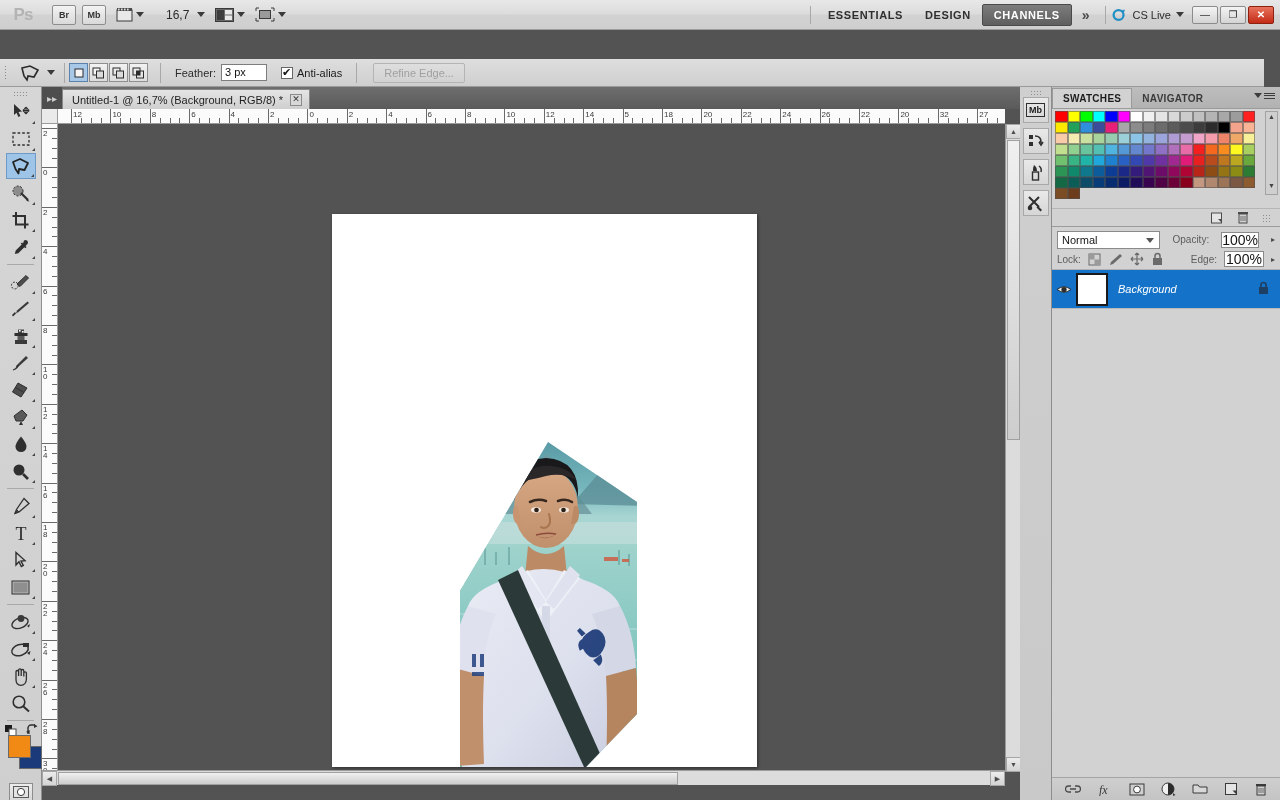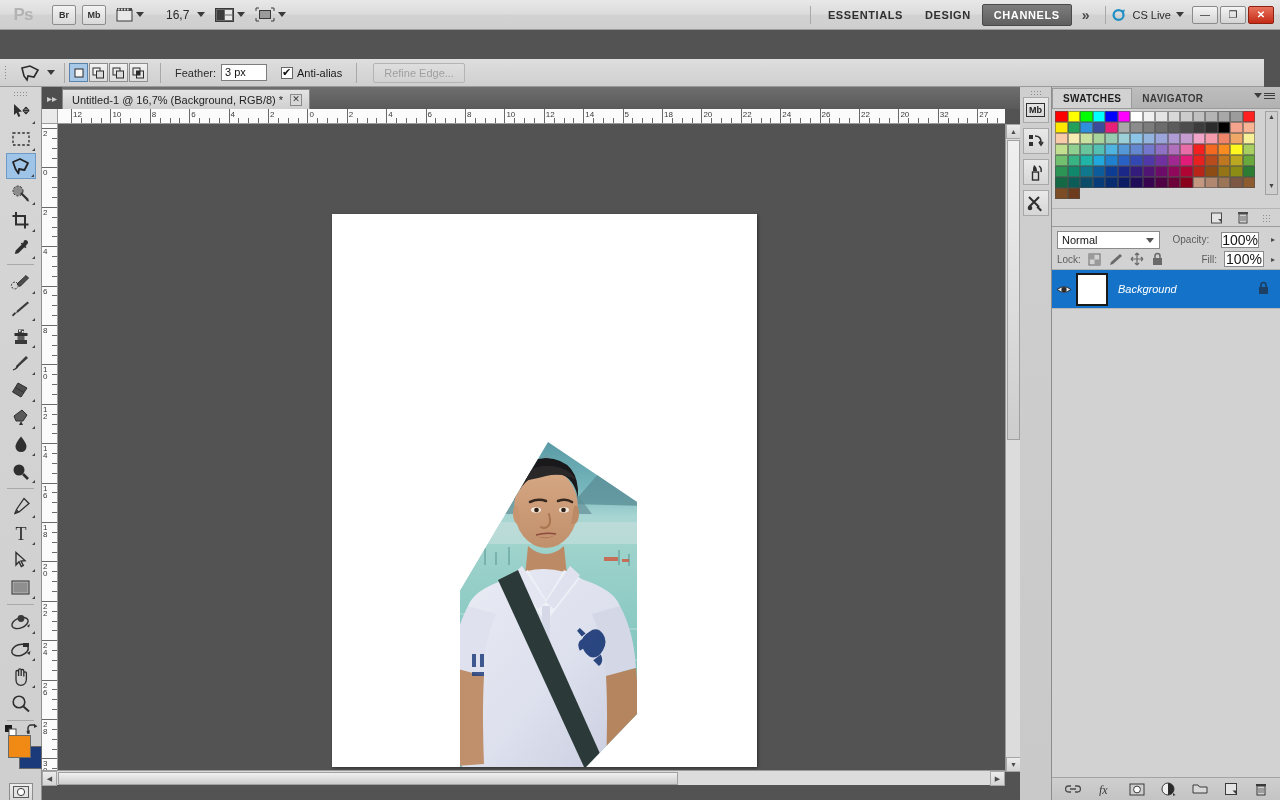--- a/index.html
+++ b/index.html
@@ -1118,21 +1118,21 @@
         <svg width="15" height="13" viewBox="0 0 15 13">
             <path d="M12 1 L14 3 L5 11 L2 12 L3 9z" fill="#6a6a6a"></path>
           </svg>
         <svg width="14" height="14" viewBox="0 0 14 14">
             <path d="M7 1v12M1 7h12M7 1l-2 2M7 1l2 2M7 13l-2-2M7 13l2-2M1 7l2-2M1 7l2 2M13 7l-2-2M13 7l-2 2" stroke="#6a6a6a" stroke-width="1.2" fill="none"></path>
           </svg>
         <svg width="13" height="14" viewBox="0 0 13 14">
             <rect x="2" y="6" width="9" height="7" fill="#6a6a6a"></rect>
             <path d="M4 6V4a2.5 2.5 0 015 0v2" fill="none" stroke="#6a6a6a" stroke-width="1.5"></path>
           </svg>
-        <span class="lbl-grey" style="margin-left:auto">Fill:</span>
+        <span class="lbl-grey" style="margin-left:auto">Edge:</span>
         <div class="numbox">100%</div>
         <span style="font-size:8px;color:#4a4a4a">▸</span>
       </div>
 
       <div style="border-top:1px solid #b0b0b0;">
 
 
         <div class="layerrow selected">
           <div class="eye">
             <svg width="16" height="11" viewBox="0 0 16 11">

